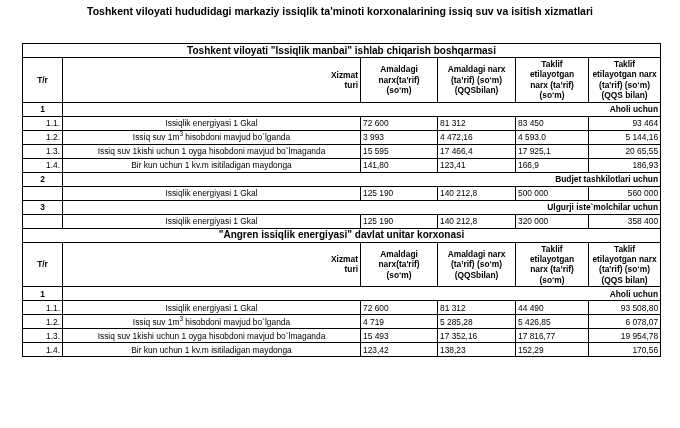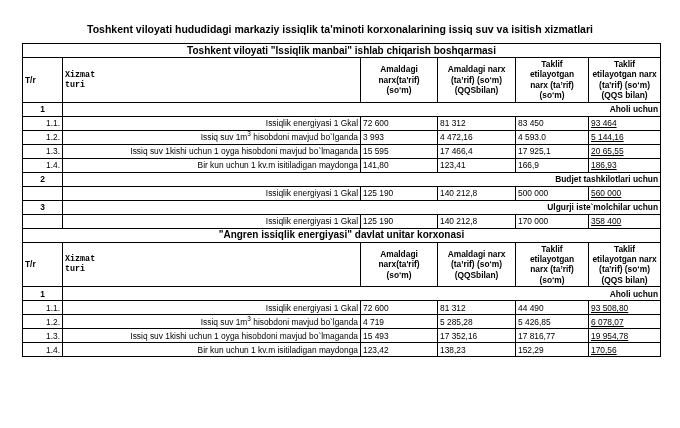--- a/index.html
+++ b/index.html
@@ -18,21 +18,21 @@
     position: relative;
     width: 680px;
     height: 428px;
     background: #ffffff;
   }
 
   
   .page-title {
     width: 672px;
     margin: 0 auto;
-    padding-top: 22px;
+    padding-top: 4px;
     text-align: center;
     font-size: 10.5px;
     font-weight: bold;
     line-height: 14px;
     letter-spacing: 0.0px;
   }
   .page-title .line2 { display: block; }
 
   
   .tbl-wrap {
@@ -73,49 +73,48 @@
     padding: 1px 2px 2px;
   }
   .hdr {
     text-align: center;
     font-weight: bold;
     vertical-align: top;
     padding-top: 2px;
     font-size: 8.4px;
     line-height: 10.4px;
   }
-  .hdr-tr { font-weight: bold; vertical-align: top; padding-top: 2px; }
-  .hdr-srv { text-align: left; font-weight: bold; vertical-align: top; padding-top: 2px; font-family: Liberation Mono, monospace; }
+  .hdr-tr { text-align: center; font-weight: bold; vertical-align: top; padding-top: 2px; }
+  .hdr-srv { text-align: right; font-weight: bold; vertical-align: top; padding-top: 2px; }
 
   .grp-num {
     text-align: center;
     font-weight: bold;
   }
   .grp-label {
     text-align: right;
     font-weight: bold;
     padding-left: 4px;
   }
   .row-num {
     text-align: right;
     font-weight: normal;
   }
   .srv {
-    text-align: right;
+    text-align: center;
     padding-left: 4px;
     white-space: nowrap;
   }
   .val {
     text-align: left;
   }
   .val-last {
-    text-align: left;
+    text-align: right;
     vertical-align: bottom;
     padding-bottom: 1px;
-    text-decoration: underline;
   }
   sup.m3 { font-size: 6.5px; vertical-align: super; line-height: 0; }
 </style>
 </head>
 <body>
 
 <div id="page">
 
   <div class="page-title">
     <span>Toshkent viloyati hududidagi markaziy issiqlik ta'minoti korxonalarining  issiq suv va isitish xizmatlari</span>
@@ -193,21 +192,21 @@
           </tr>
           <tr>
             <td class="grp-num">3</td>
             <td class="grp-label" colspan="5">Ulgurji iste`molchilar uchun</td>
           </tr>
           <tr>
             <td class="row-num"></td>
             <td class="srv"><span>Issiqlik energiyasi 1 Gkal</span><span></span></td>
             <td class="val">125 190</td>
             <td class="val">140 212,8</td>
-            <td class="val">170 000</td>
+            <td class="val">320 000</td>
             <td class="val-last">358 400</td>
           </tr>
           <tr>
             <td class="org-title" colspan="6">"Angren issiqlik energiyasi" davlat unitar korxonasi</td>
           </tr>
           <tr>
             <td class="hdr-tr">T/r</td>
             <td class="hdr-srv"><span>Xizmat</span><br><span>turi</span></td>
             <td class="hdr"><span>Amaldagi</span><br><span>narx(ta'rif)</span><br><span>(so‘m)</span></td>
             <td class="hdr"><span>Amaldagi narx</span><br><span>(ta’rif) (so‘m)</span><br><span>(QQSbilan)</span></td>

